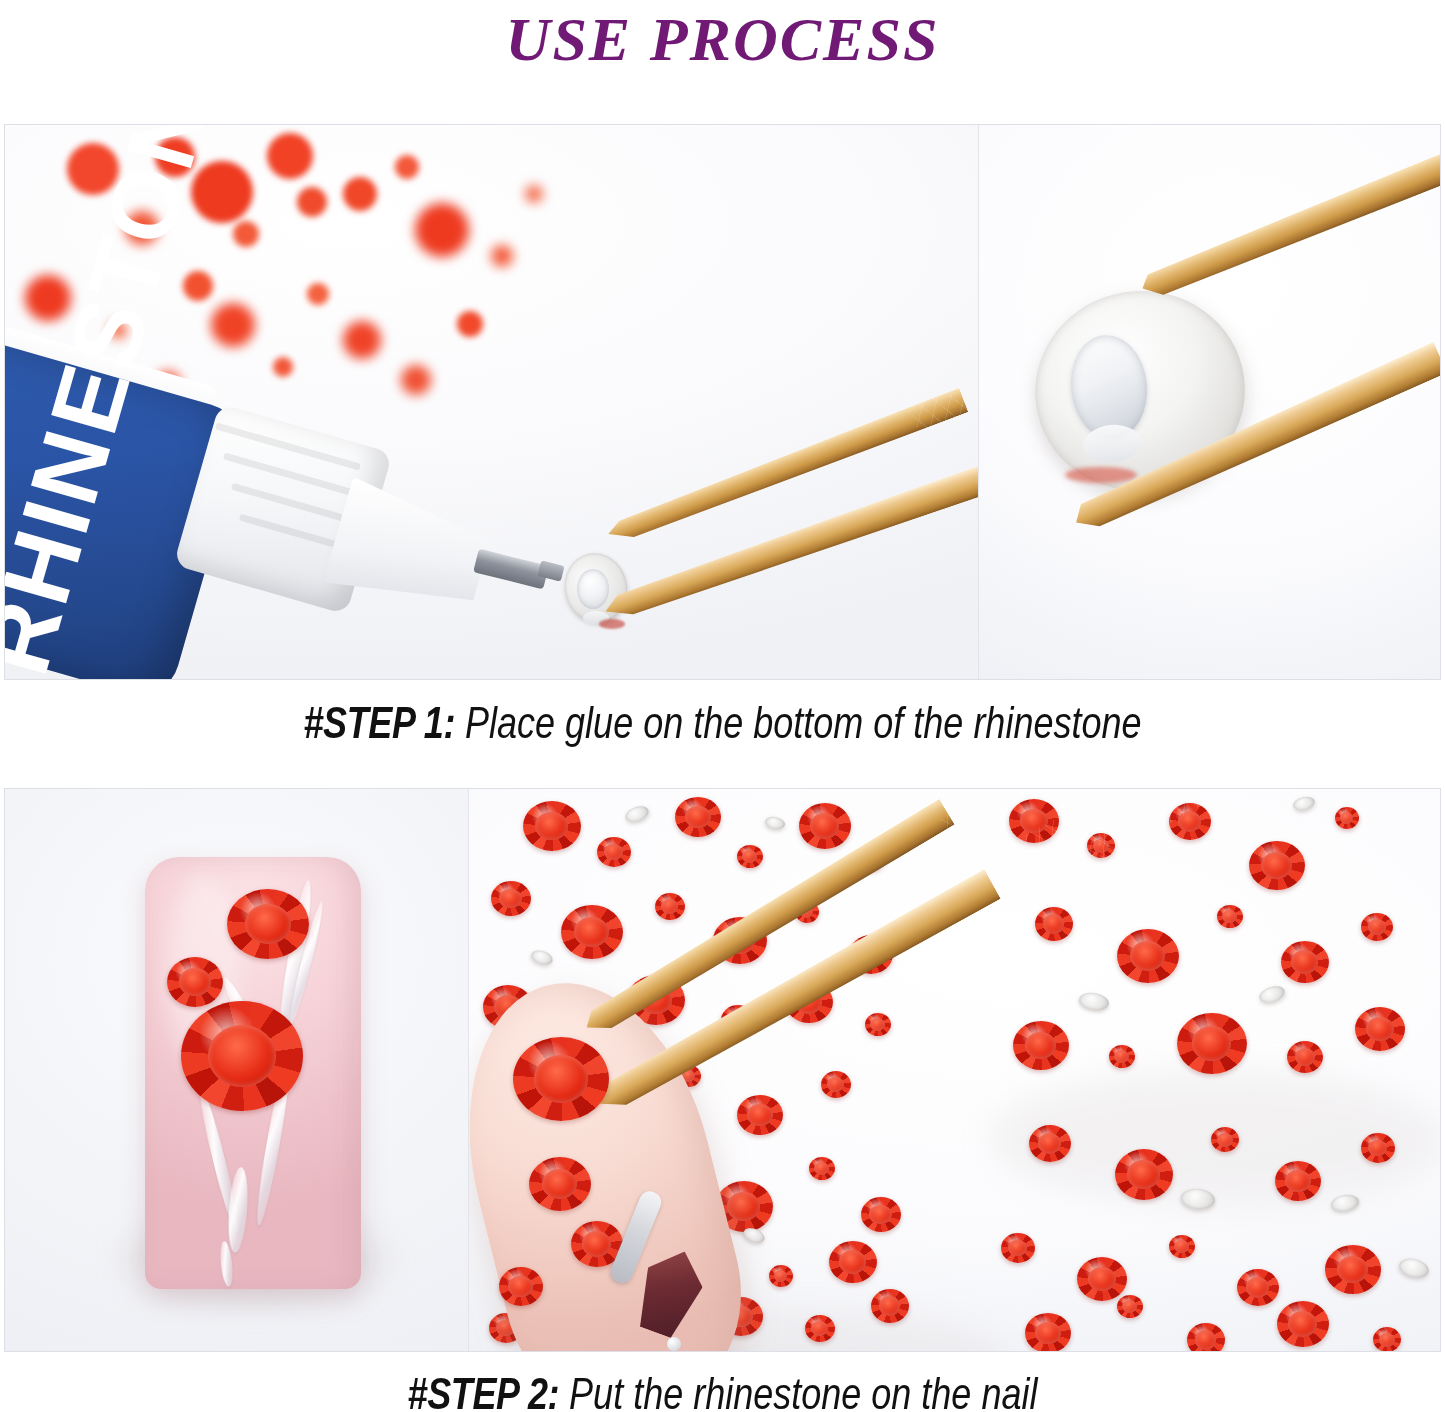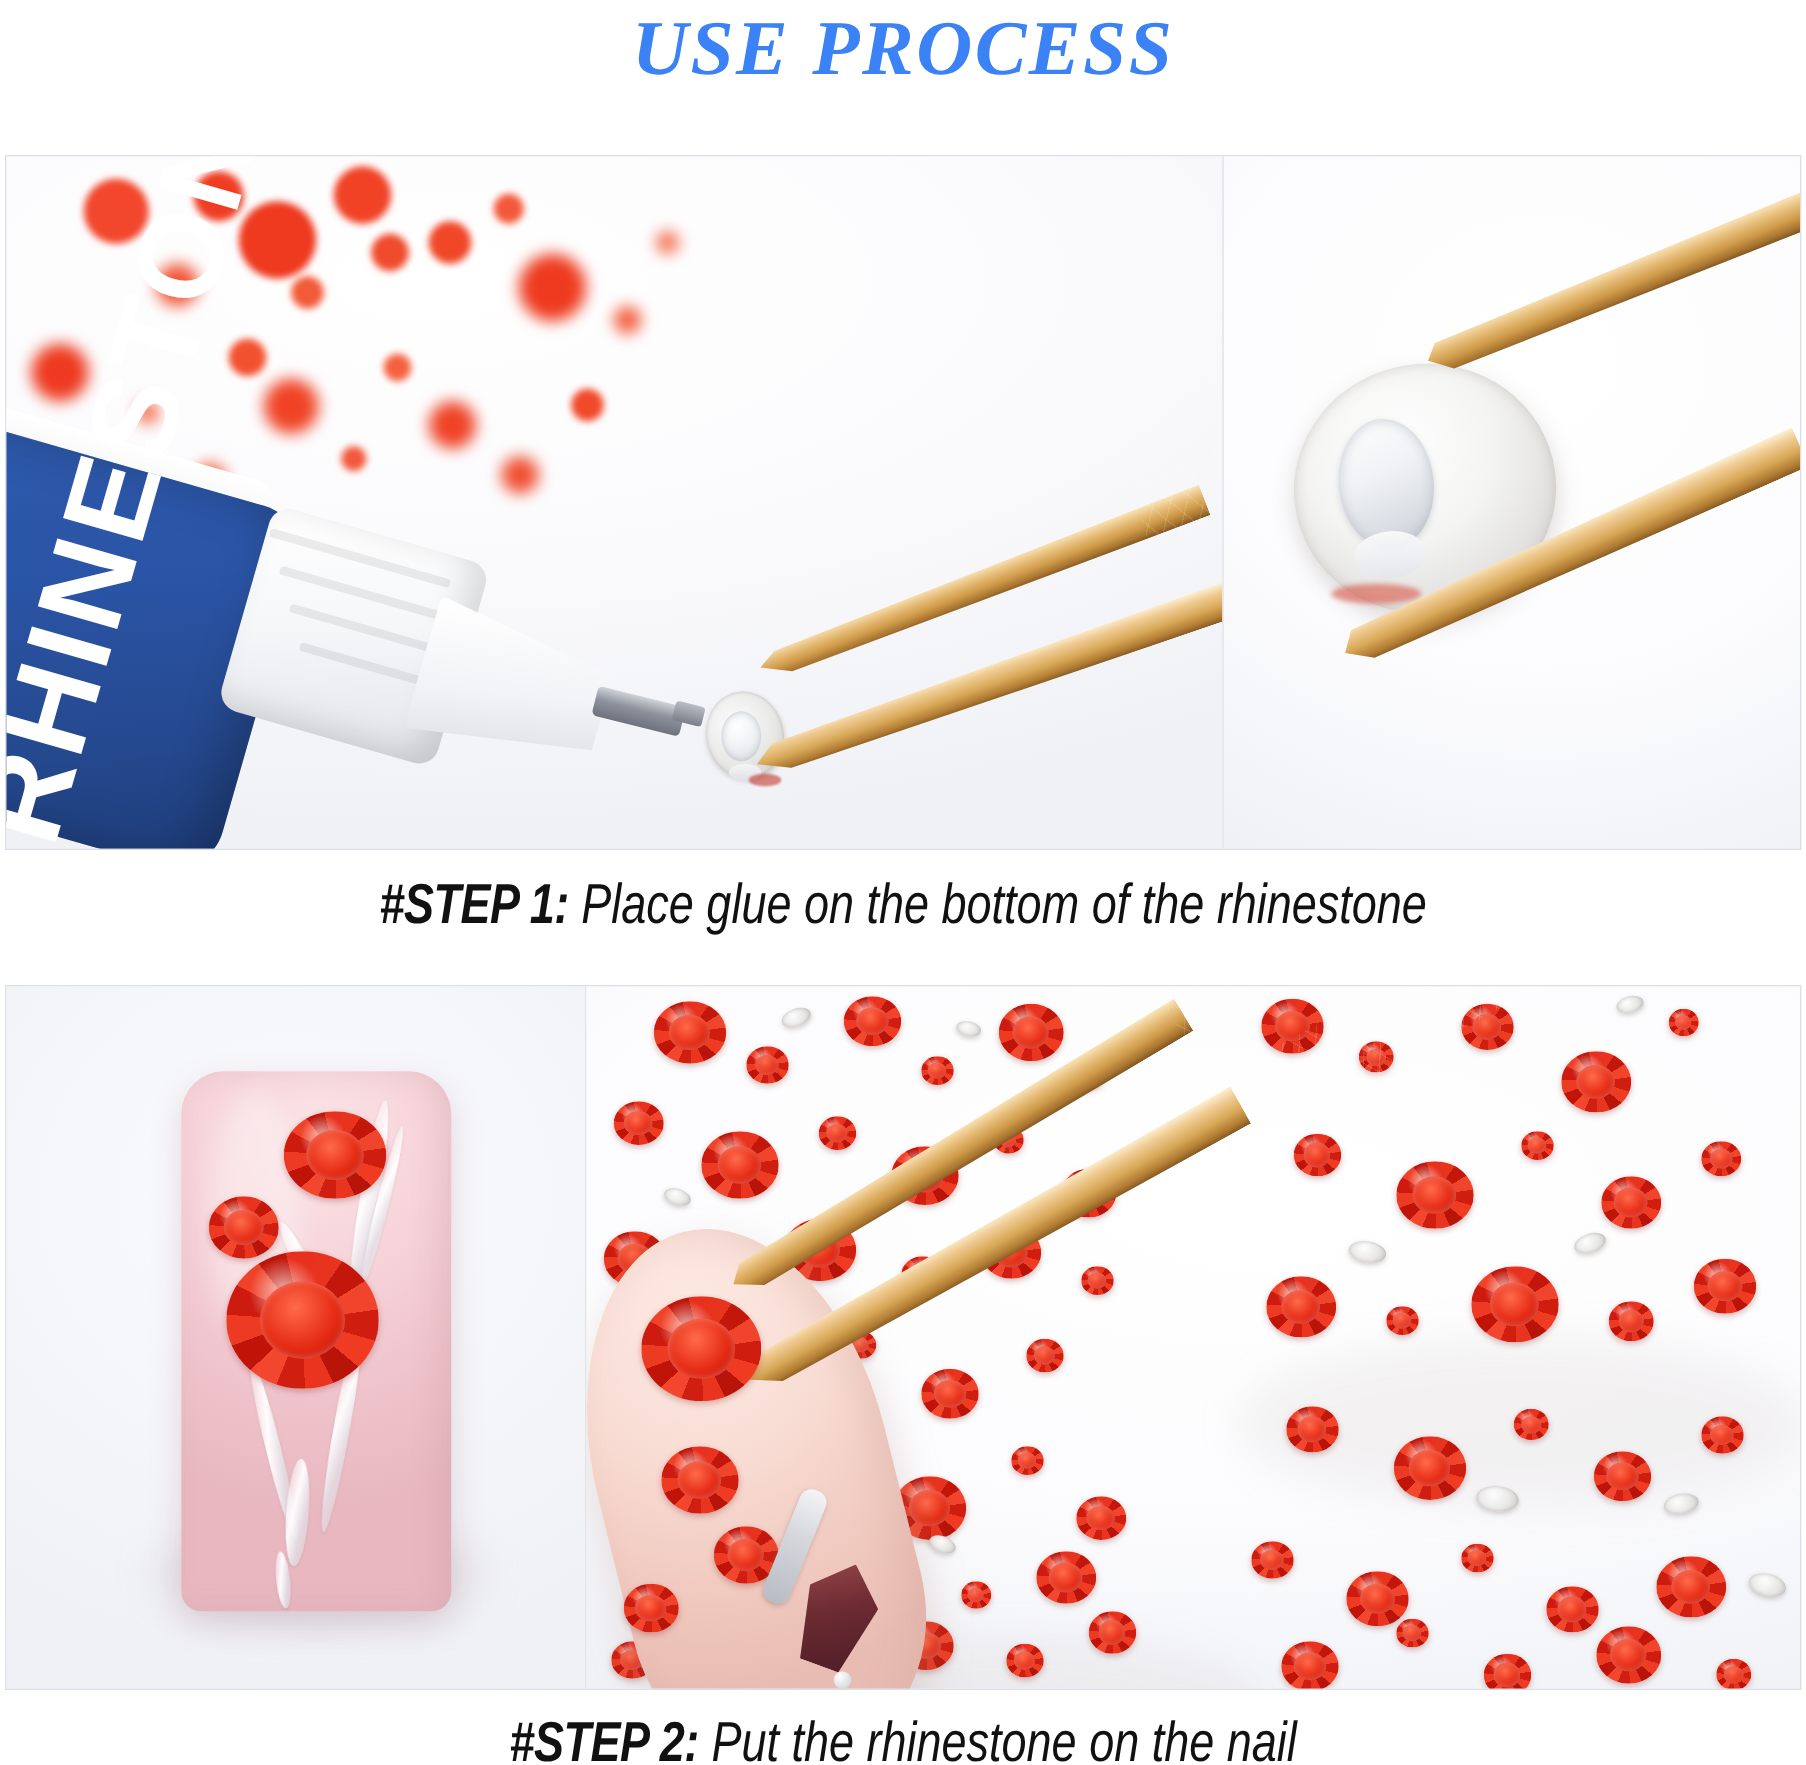--- a/index.html
+++ b/index.html
@@ -11,21 +11,21 @@
     position:relative;
   }
   .page{position:relative;width:1445px;height:1412px;background:#fff;}
 
   
   .title{
     position:absolute;left:0;top:0;width:1445px;height:78px;
     display:flex;align-items:center;justify-content:center;
     font-family:"Liberation Serif", serif;
     font-weight:bold;font-style:italic;
-    font-size:62px;letter-spacing:2px;color:#3b82f6;
+    font-size:62px;letter-spacing:2px;color:#701a75;
     white-space:nowrap;
   }
 
   
   .row{position:absolute;display:flex;background:#eceef3;
        border:1px solid #dcdfe6;box-sizing:border-box;overflow:hidden;}
   .row-top{left:4px;top:124px;width:1437px;height:556px;}
   .row-bottom{left:4px;top:788px;width:1437px;height:564px;}
 
   .panel{position:relative;overflow:hidden;background:#eff0f4;height:100%;}

